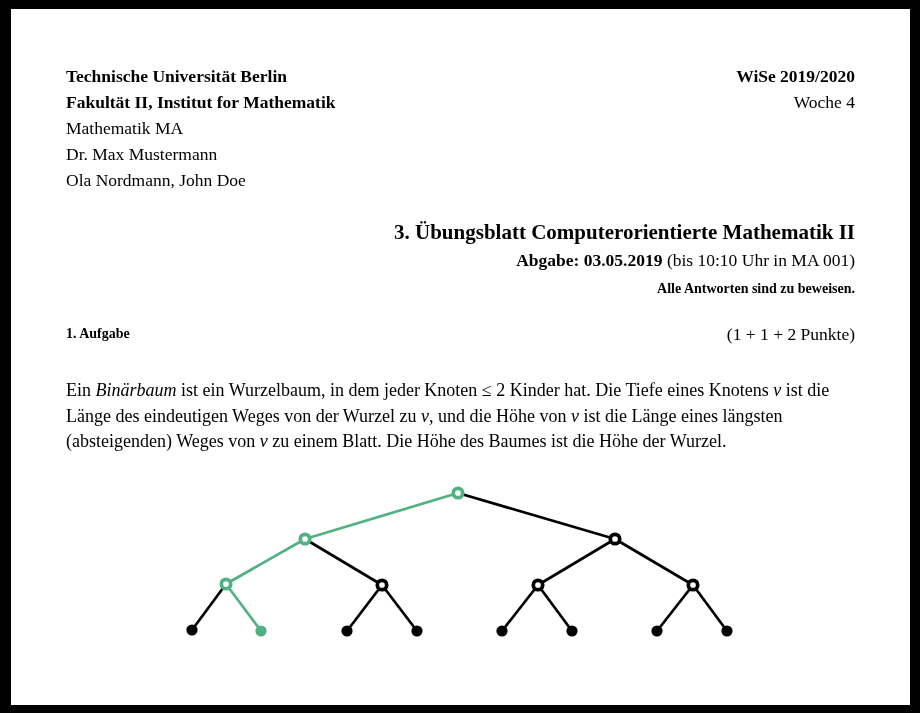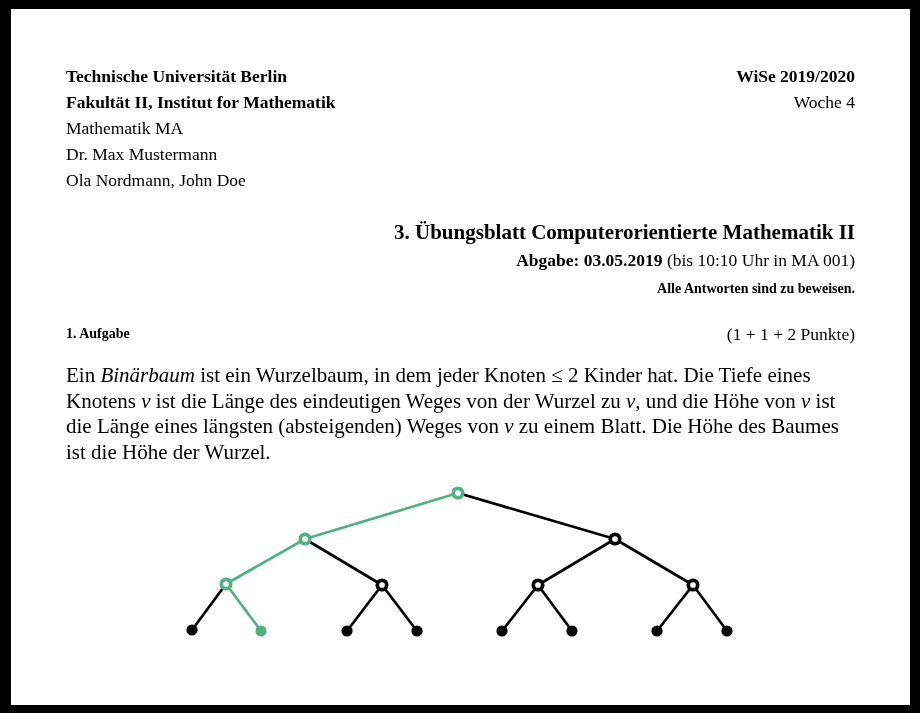--- a/index.html
+++ b/index.html
@@ -37,22 +37,22 @@
   .note-line { font-size: 14px; font-weight: bold; line-height: 26px; margin-top: 3px; }
   .task-row {
     display: flex;
     justify-content: space-between;
     margin-top: 19px;
     font-size: 17.5px;
     line-height: 26px;
   }
   .task-label { font-weight: bold; font-size: 14px; }
   .paragraph {
-    margin-top: 16px;
-    font-size: 21px;
+    margin-top: 31px;
+    font-size: 18px;
     line-height: 25.5px;
     text-align: left;
   }
   .paragraph .it { font-style: italic; }
   .tree-overlay {
     position: absolute;
     left: 0; top: 0;
     width: 920px; height: 713px;
     pointer-events: none;
   }

